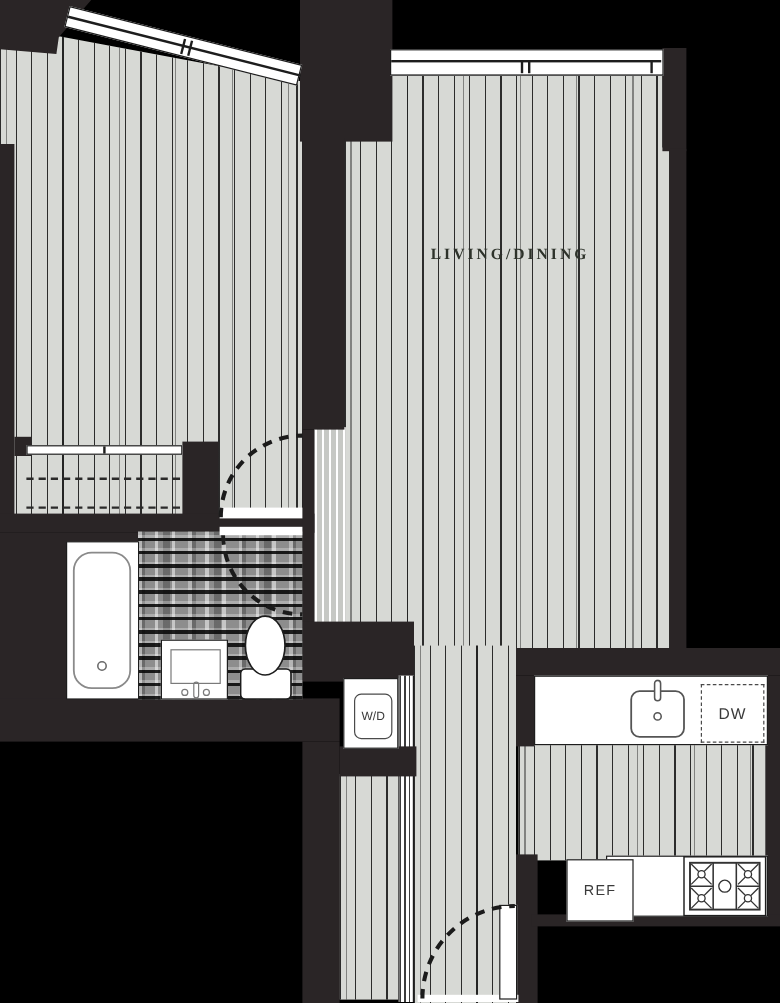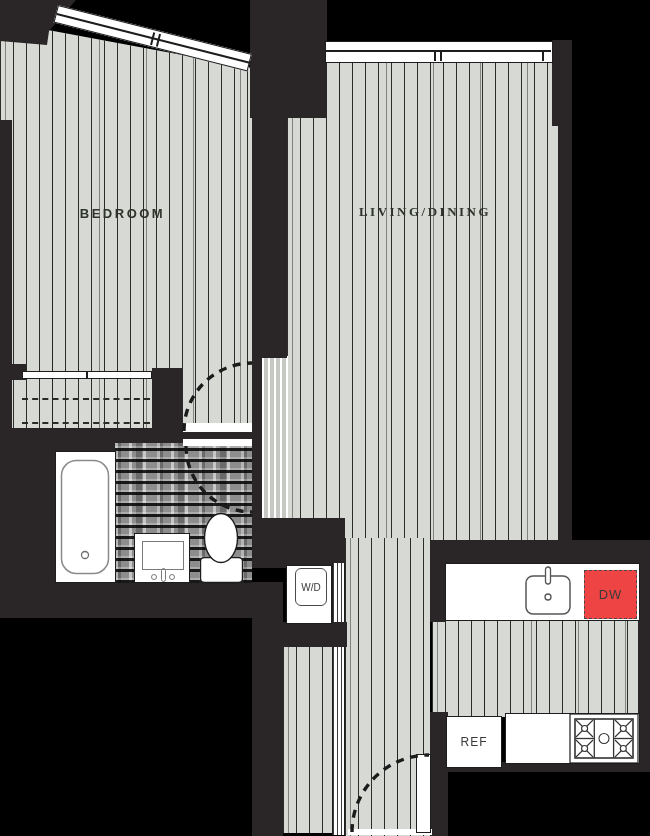--- a/index.html
+++ b/index.html
@@ -130,40 +130,40 @@
     <div class="abs" style="left:16px;top:40px;width:4px;height:4px;border:1px solid #7a7a7a;border-radius:50%;"></div>
     <div class="abs" style="left:34px;top:40px;width:4px;height:4px;border:1px solid #7a7a7a;border-radius:50%;"></div>
   </div>
 
   <svg class="abs" style="left:197px;top:511px;" width="50" height="74" viewBox="0 0 50 74">
     <rect x="3.5" y="46.5" width="42" height="25" rx="4" fill="#fff" stroke="#1d1d1d" stroke-width="1.4"></rect>
     <ellipse cx="24" cy="27" rx="16.5" ry="24.5" fill="#fff" stroke="#1d1d1d" stroke-width="1.4"></ellipse>
   </svg>
 
   <div class="abs white-box" style="left:286px;top:565px;width:46px;height:59px;">
-    <div class="abs flex-center" style="left:8px;top:2px;width:30px;height:36px;border:1.3px solid #4a4a4a;border-radius:6px;">
+    <div class="abs flex-center" style="left:8px;top:12px;width:30px;height:36px;border:1.3px solid #4a4a4a;border-radius:6px;">
       <span class="appliance-label" style="font-size:10px;letter-spacing:0;">W/D</span>
     </div>
   </div>
 
   <div class="abs white-box" style="left:445px;top:563px;width:195px;height:58px;"></div>
 
   <svg class="abs" style="left:523px;top:566px;" width="52" height="50" viewBox="0 0 52 50">
     <rect x="3" y="10" width="44" height="38" rx="7" fill="#fff" stroke="#555" stroke-width="1.5"></rect>
     <rect x="22.5" y="1" width="5" height="17" rx="2.5" fill="#fff" stroke="#555" stroke-width="1.3"></rect>
     <circle cx="25" cy="31" r="3" fill="#fff" stroke="#555" stroke-width="1.3"></circle>
   </svg>
 
-  <div class="abs flex-center" style="left:584px;top:570px;width:53px;height:49px;border:1.5px dashed #4a4a4a;box-sizing:border-box;background:#ef4444;">
+  <div class="abs flex-center" style="left:584px;top:570px;width:53px;height:49px;border:1.5px dashed #4a4a4a;box-sizing:border-box;background:#ffffff;">
     <span class="appliance-label" style="font-size:13px;">DW</span>
   </div>
 
   <div class="abs white-box" style="left:505px;top:713px;width:135px;height:51px;"></div>
 
-  <div class="abs white-box flex-center" style="left:446px;top:716px;width:56px;height:52px;">
+  <div class="abs white-box flex-center" style="left:472px;top:716px;width:56px;height:52px;">
     <span class="appliance-label" style="font-size:12px;">REF</span>
   </div>
 
   <svg class="abs" style="left:569px;top:713px;" width="72" height="52" viewBox="0 0 72 52">
     <rect x="1" y="1" width="68" height="49" fill="#fff" stroke="#1d1d1d" stroke-width="1.2"></rect>
     <rect x="6" y="6" width="58" height="39" fill="#fff" stroke="#333" stroke-width="1.6"></rect>
     <line x1="25.3" y1="6" x2="25.3" y2="45" stroke="#333" stroke-width="1.3"></line>
     <line x1="44.6" y1="6" x2="44.6" y2="45" stroke="#333" stroke-width="1.3"></line>
     <line x1="6" y1="25.5" x2="25.3" y2="25.5" stroke="#333" stroke-width="1.3"></line>
     <line x1="44.6" y1="25.5" x2="64" y2="25.5" stroke="#333" stroke-width="1.3"></line>
@@ -187,16 +187,15 @@
   </svg>
 
   <div class="abs white-box" style="left:416px;top:754px;width:15px;height:79px;"></div>
 
   <svg class="abs" style="left:0;top:0;pointer-events:none;" width="650" height="836" viewBox="0 0 650 836">
     <path d="M 184 431 A 68 68 0 0 1 252 363" fill="none" stroke="#1b1b1b" stroke-width="3.4" stroke-dasharray="8 6.5"></path>
     <path d="M 186 446 A 66 66 0 0 0 252 512" fill="none" stroke="#1b1b1b" stroke-width="3.4" stroke-dasharray="8 6.5"></path>
     <path d="M 352 832 A 77 77 0 0 1 429 755" fill="none" stroke="#1b1b1b" stroke-width="3.4" stroke-dasharray="8 6.5"></path>
   </svg>
 
-  <div class="abs room-label" style="left:40px;top:206px;width:165px;">BEDROOM</div>
   <div class="abs room-label" style="left:340px;top:204px;width:170px;font-family:Liberation Serif, serif;">LIVING/DINING</div>
 
 </div>
 
 </body></html>

